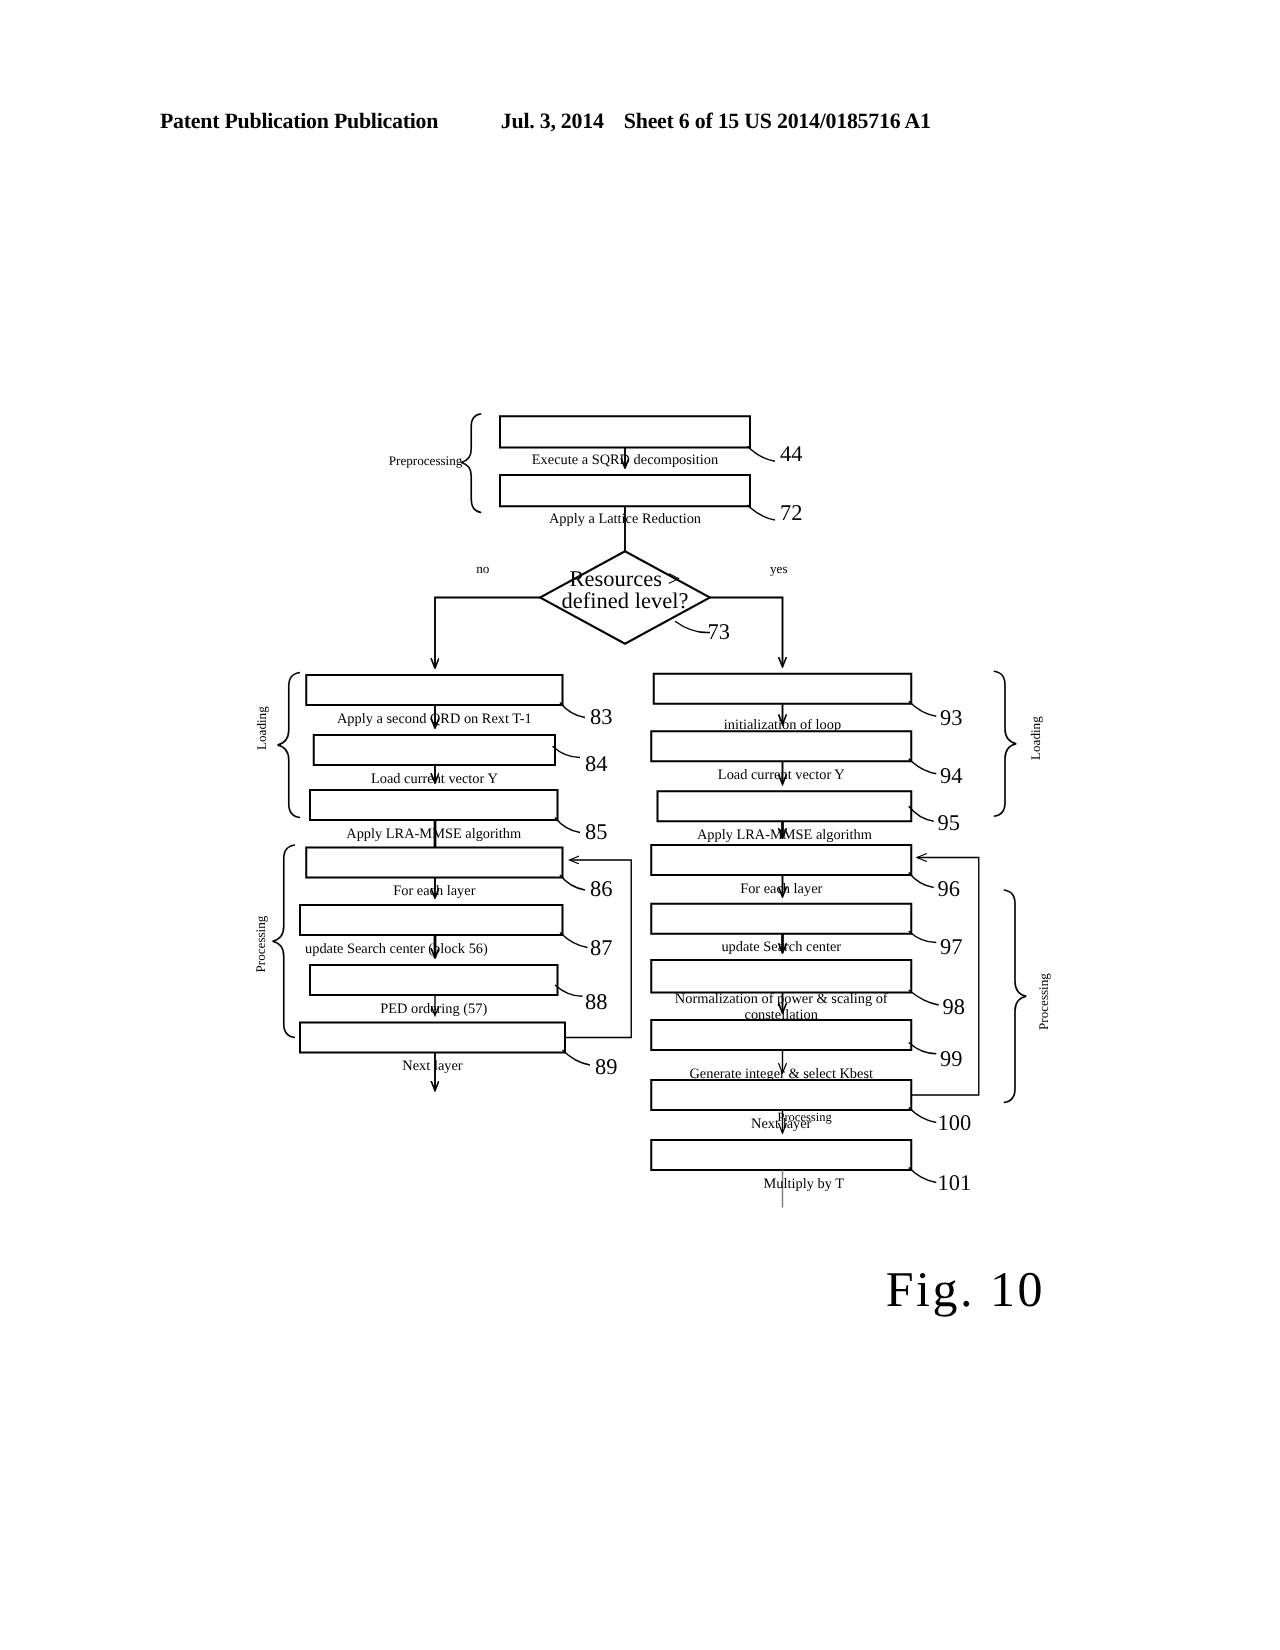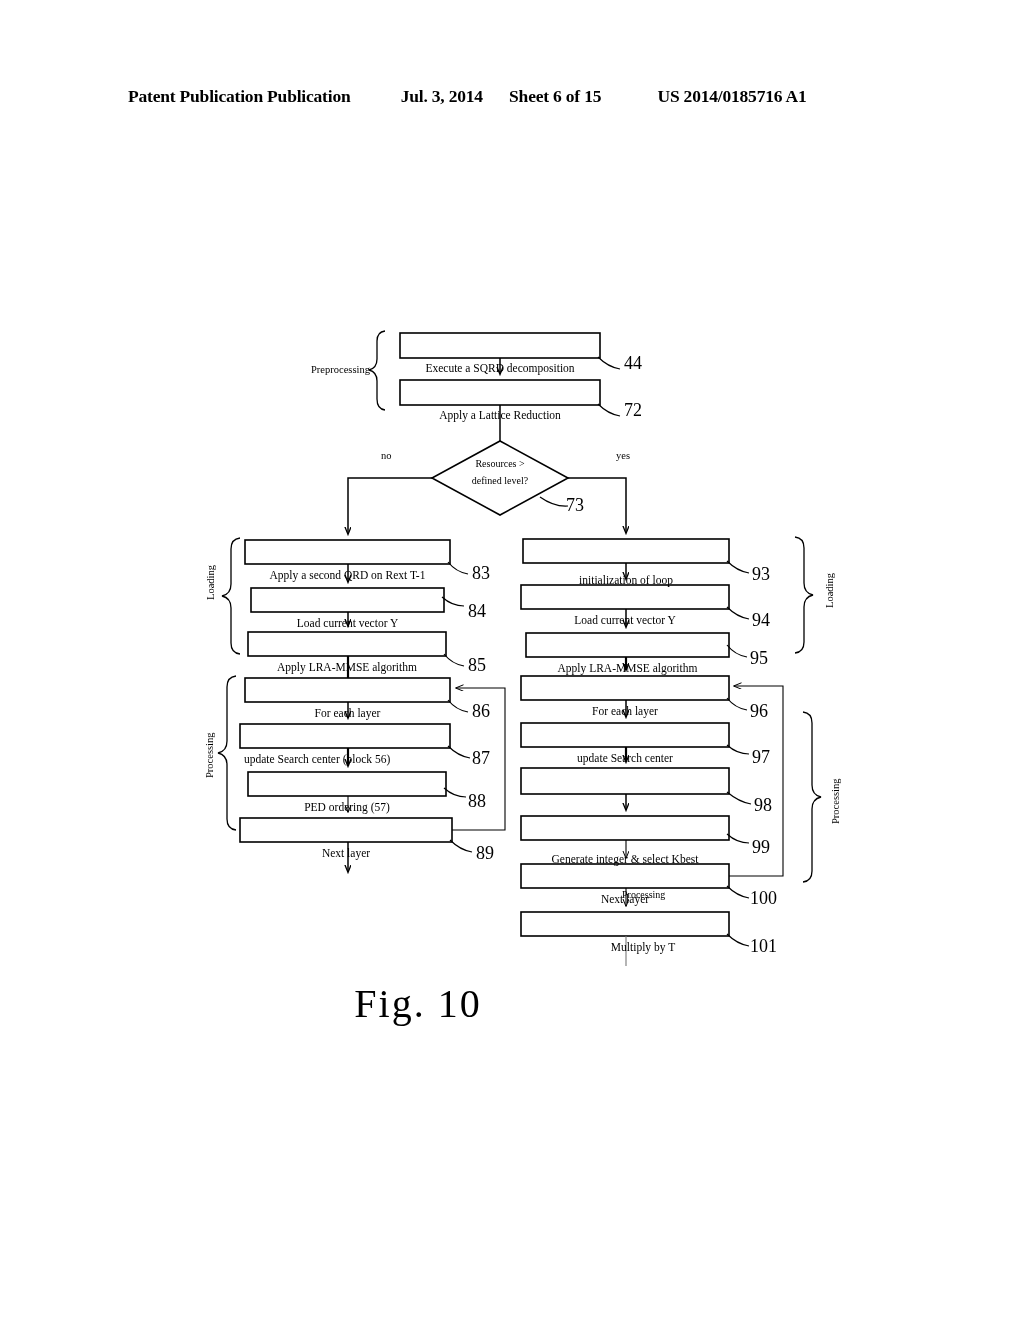--- a/index.html
+++ b/index.html
@@ -26,22 +26,22 @@
     height: 26px;
     font-family: "Liberation Serif", "DejaVu Serif", serif;
     font-weight: bold;
     font-size: 17.5px;
     letter-spacing: -0.2px;
     white-space: nowrap;
   }
   #page-header span { display: inline-block; vertical-align: top; }
   .hdr-pub   { }
   .hdr-date  { margin-left: 46px; }
-  .hdr-sheet { margin-left: 22px; }
-  .hdr-num   { margin-left: 52px; }
+  .hdr-sheet { margin-left: 12px; }
+  .hdr-num   { }
 
   
   #figure {
     position: absolute;
     left: 0;
     top: 0;
     width: 1024px;
     height: 1320px;
   }
   #figure svg { display: block; }
@@ -79,21 +79,21 @@
     font-family: "Liberation Serif", "DejaVu Serif", serif;
     font-size: 18px;
     color: #000;
     white-space: nowrap;
   }
 
   
   .diamond-text {
     position: absolute;
     font-family: "Liberation Serif", "DejaVu Serif", serif;
-    font-size: 10px;
+    font-size: 18px;
     line-height: 17px;
     text-align: center;
     white-space: pre-line;
     width: 150px;
   }
 
   
   .branchlabel {
     position: absolute;
     font-family: "Liberation Serif", "DejaVu Serif", serif;
@@ -124,23 +124,23 @@
     position: absolute;
     font-family: "Liberation Serif", "DejaVu Serif", serif;
     font-size: 10px;
     white-space: nowrap;
   }
 
   
   #fig-caption {
     position: absolute;
     left: 0;
-    top: 980px;
+    top: 1008px;
     width: 836px;
-    text-align: center;
+    text-align: right;
     font-family: "Liberation Serif", "DejaVu Serif", serif;
     font-size: 40px;
     letter-spacing: 2px;
   }
 </style>
 </head>
 <body>
 
 <div id="page-header">
   <span class="hdr-pub">Patent Publication Publication</span>
@@ -265,20 +265,22 @@
   <div class="boxlabel" style="left:245px; top:678px; width:205px; height:24px;">For each layer</div>
   <div class="boxlabel leftalign" style="left:240px; top:724px; width:210px; height:24px;">update Search center (block 56)</div>
   <div class="boxlabel" style="left:248px; top:772px; width:198px; height:24px;">PED ordering (57)</div>
   <div class="boxlabel" style="left:240px; top:818px; width:212px; height:24px;">Next layer</div>
 
   <div class="boxlabel" style="left:523px; top:539px; width:206px; height:36px;">initialization of loop</div>
   <div class="boxlabel" style="left:521px; top:585px; width:208px; height:24px;">Load current vector Y</div>
   <div class="boxlabel" style="left:526px; top:633px; width:203px; height:24px;">Apply LRA-MMSE algorithm</div>
   <div class="boxlabel" style="left:521px; top:676px; width:208px; height:24px;">For each layer</div>
   <div class="boxlabel" style="left:521px; top:723px; width:208px; height:24px;">update Search center</div>
+  <div class="boxlabel topalign" style="left:521px; top:768px; width:208px; height:26px;">Normalization of power &amp; scaling of
+constellation</div>
   <div class="boxlabel" style="left:521px; top:816px; width:208px; height:40px;">Generate integer &amp; select Kbest</div>
   <div class="boxlabel" style="left:521px; top:864px; width:208px; height:24px;">Next layer</div>
   <div class="boxlabel" style="left:521px; top:912px; width:244px; height:24px;">Multiply by T</div>
 
   <div class="diamond-text" style="left:425px; top:455px;">Resources &gt;
 defined level?</div>
 
   <div class="branchlabel" style="left:381px; top:450px;">no</div>
   <div class="branchlabel" style="left:616px; top:450px;">yes</div>
 

